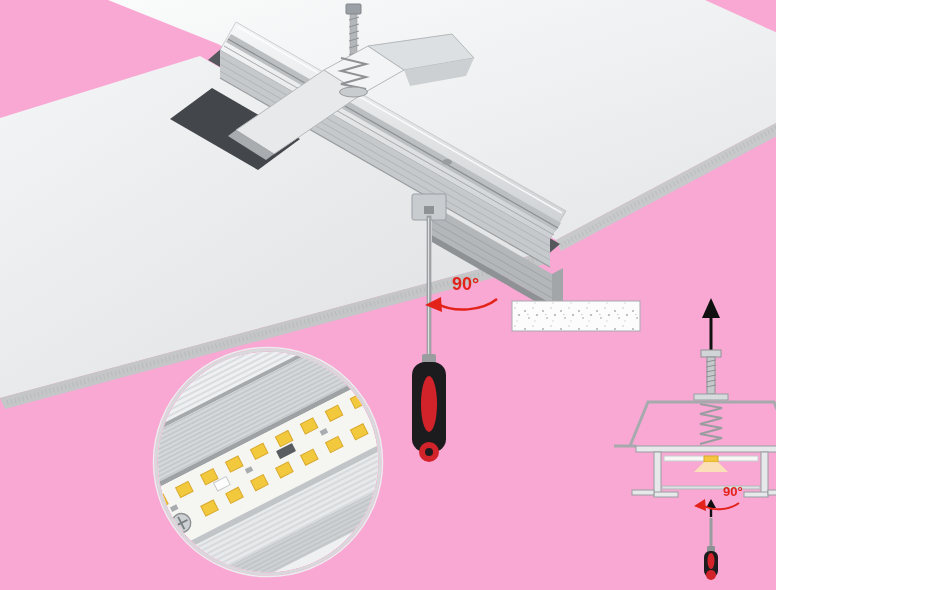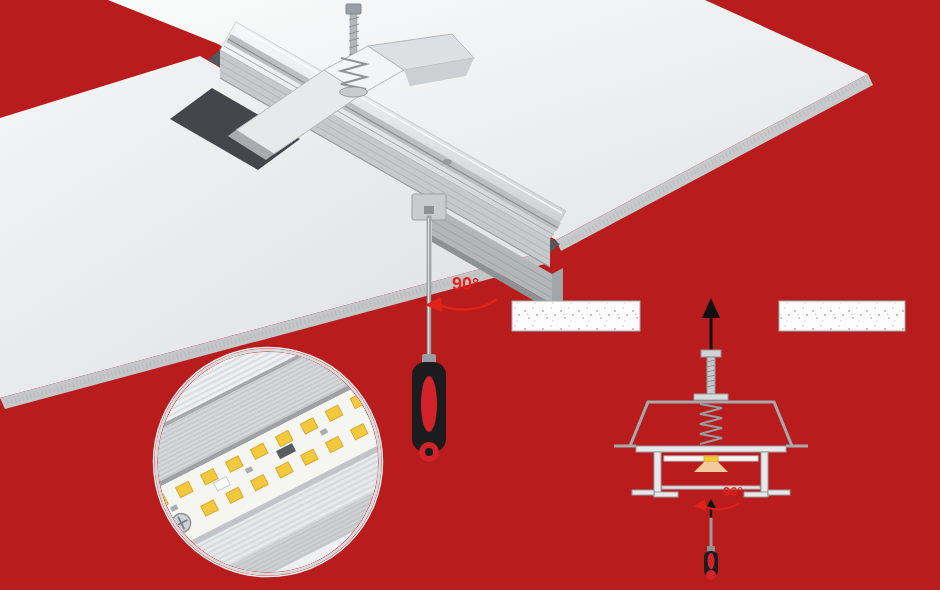--- a/index.html
+++ b/index.html
@@ -1,16 +1,16 @@
 <!DOCTYPE html>
 <html><head>
 <meta charset="utf-8">
 <style>
   html,body{margin:0;padding:0;background:#ffffff;}
-  .stage{position:relative;width:940px;height:590px;background:#b91c1c;overflow:hidden;
+  .stage{position:relative;width:776px;height:590px;background:#f9a8d4;overflow:hidden;
          font-family:"Liberation Sans",sans-serif;}
   svg{position:absolute;left:0;top:0;}
   .rot-label{font-family:"Liberation Sans",sans-serif;font-size:18px;font-weight:700;fill:#e32219;}
   .rot-label-small{font-family:"Liberation Sans",sans-serif;font-size:13px;font-weight:700;fill:#e32219;}
 </style>
 </head>
 <body>
 
 <div class="stage">
 <svg width="940" height="590" viewBox="0 0 940 590">

